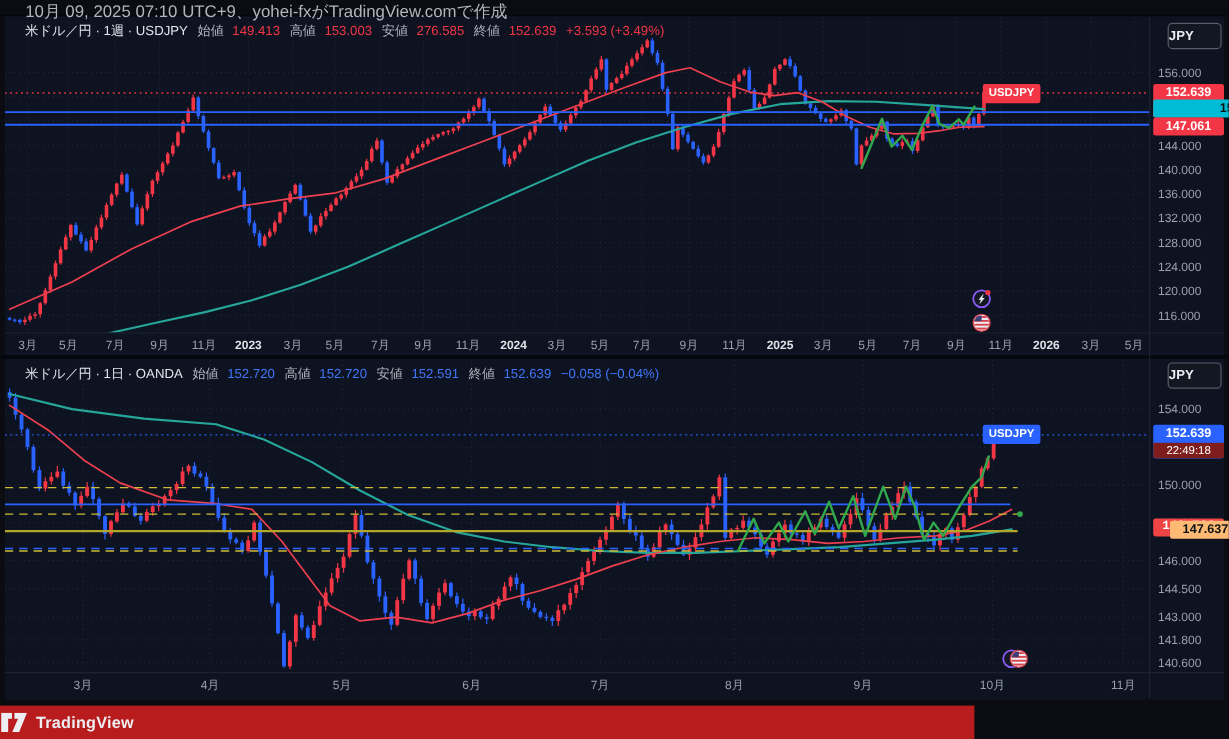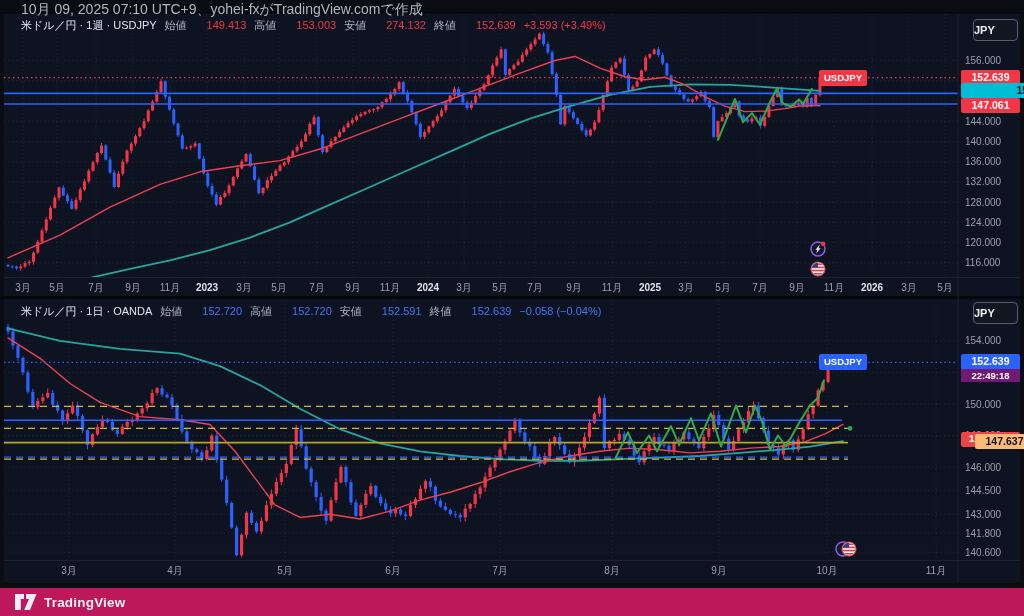--- a/index.html
+++ b/index.html
@@ -4,29 +4,29 @@
 <style>
   html,body{margin:0;padding:0;background:#0a0c11;width:1024px;height:616px;overflow:hidden;
     font-family:"Liberation Sans",sans-serif;position:relative}
   svg#cv{position:absolute;left:0;top:0}
   svg text{font-family:"Liberation Sans",sans-serif}
   .ov{position:absolute}
   #attr{position:absolute;left:21px;top:1px;font-size:14px;color:#b2b5be;white-space:nowrap}
   .legend{position:absolute;font-size:11px;white-space:nowrap;z-index:5}
   .legend .ttl{color:#e2e5ec}
   .legend .lab{color:#b4b7c1;margin-left:8px}
-  .legend .val{margin-left:20px}
+  .legend .val{margin-left:7px}
   .upv{color:#f23645}
   .dnv{color:#4076f8}
   .jpy{position:absolute;left:973px;width:43px;height:20px;background:#131722;border:1px solid #575c68;
     border-radius:4px;color:#eceef2;font-size:11px;font-weight:bold;text-align:left;line-height:20px;z-index:6}
   #pills{position:absolute;left:0;top:0;width:932px;height:616px;pointer-events:none;z-index:7}
   .pill{position:absolute;font-weight:700;text-align:center;border-radius:2px;overflow:hidden}
-  #footer{position:absolute;left:0;top:588px;width:1024px;height:28px;background:#be185d;
-    display:flex;align-items:center;padding-left:14px;box-sizing:border-box;z-index:6}
+  #footer{position:absolute;left:0;top:588px;width:812px;height:28px;background:#b91c1c;
+    display:flex;align-items:center;box-sizing:border-box;z-index:6}
   #footer .logotext{color:#eceef2;font-weight:700;font-size:13.5px;margin-left:7px;letter-spacing:.2px}
 </style>
 </head>
 <body>
 
 <svg id="cv" width="1024" height="616">
     <rect x="4" y="13" width="1016" height="570" fill="#0e1322"></rect>
     <clipPath id="cp0">
       <rect x="4" y="14" width="954" height="263"></rect>
     </clipPath>
@@ -934,42 +934,42 @@
 
 <div class="ov" style="left:4px;top:14px;width:954px;height:263px"></div>
 <div class="ov" style="left:4px;top:300px;width:954px;height:260px"></div>
 <div class="ov" style="left:958px;top:14px;width:64px;height:263px"></div>
 <div class="ov" style="left:958px;top:300px;width:64px;height:260px"></div>
 <div class="ov" style="left:4px;top:277px;width:954px;height:20px"></div>
 <div class="ov" style="left:4px;top:561px;width:954px;height:21px"></div>
 <div class="ov" style="left:0;top:296px;width:1024px;height:4px"></div>
 
 <div class="legend" style="left:21px;top:18px">
-  <span class="ttl">米ドル／円 · 1週 · USDJPY</span><span class="lab">始値</span><span class="val upv">149.413</span><span class="lab">高値</span><span class="val upv">153.003</span><span class="lab">安値</span><span class="val upv">274.132</span><span class="lab">終値</span><span class="val upv">152.639</span><span class="val upv" style="margin-left:8px">+3.593 (+3.49%)</span>
+  <span class="ttl">米ドル／円 · 1週 · USDJPY</span><span class="lab">始値</span><span class="val upv">149.413</span><span class="lab">高値</span><span class="val upv">153.003</span><span class="lab">安値</span><span class="val upv">276.585</span><span class="lab">終値</span><span class="val upv">152.639</span><span class="val upv" style="margin-left:8px">+3.593 (+3.49%)</span>
 </div>
 
 <div class="legend" style="left:21px;top:304px">
   <span class="ttl">米ドル／円 · 1日 · OANDA</span><span class="lab">始値</span><span class="val dnv">152.720</span><span class="lab">高値</span><span class="val dnv">152.720</span><span class="lab">安値</span><span class="val dnv">152.591</span><span class="lab">終値</span><span class="val dnv">152.639</span><span class="val dnv" style="margin-left:8px">−0.058 (−0.04%)</span>
 </div>
 
 <div class="jpy" style="top:19px">JPY</div>
 <div class="jpy" style="top:302px">JPY</div>
 
 <div id="pills">
     <div class="pill" style="right: 65px; top: 69.5297px; height: 16px; line-height: 16px; padding: 0px 5px; font-size: 9.5px; background: rgb(242, 54, 69); color: rgb(255, 255, 255);">USDJPY</div>
     <div class="pill" style="left: 961px; top: 69.5297px; width: 59px; background: rgb(242, 54, 69); color: rgb(255, 255, 255);">
       <div style="height: 15px; line-height: 15px; font-size: 10.5px;">152.639</div>
       <div style="height: 13px; line-height: 13px; font-size: 9.5px; font-weight: 600; background: rgb(207, 43, 58);">1d 23h</div>
     </div>
     <div class="pill" style="left: 961px; top: 83.2859px; width: 59px; height: 15px; line-height: 15px; font-size: 10.5px; background: rgb(0, 188, 212); color: rgb(11, 18, 21); padding-left: 45px;">150.018</div>
     <div class="pill" style="left: 961px; top: 98.2415px; width: 59px; height: 15px; line-height: 15px; font-size: 10.5px; background: rgb(242, 54, 69); color: rgb(255, 255, 255);">147.061</div>
     <div class="pill" style="right: 65px; top: 354.416px; height: 16px; line-height: 16px; padding: 0px 5px; font-size: 9.5px; background: rgb(41, 98, 255); color: rgb(255, 255, 255);">USDJPY</div>
     <div class="pill" style="left: 961px; top: 354.416px; width: 59px; background: rgb(41, 98, 255); color: rgb(255, 255, 255);">
       <div style="height: 15px; line-height: 15px; font-size: 10.5px;">152.639</div>
-      <div style="height: 13px; line-height: 13px; font-size: 9.5px; font-weight: 700; background: #701a75;">22:49:18</div>
+      <div style="height: 13px; line-height: 13px; font-size: 9.5px; font-weight: 400; background: #7f1d1d;">22:49:18</div>
     </div>
     <div class="pill" style="left: 961px; top: 432px; width: 59px; height: 15px; line-height: 15px; font-size: 10.5px; background: #ef4444; color: rgb(255, 255, 255); font-family: Liberation Mono, monospace;">148.703</div>
     <div class="pill" style="left: 961px; top: 433.735px; width: 59px; height: 15px; line-height: 15px; font-size: 10.5px; background: #fdba74; color: rgb(11, 18, 21); margin-left: 14px;">147.637</div>
   </div>
 
 <div id="footer">
   <svg width="23" height="16" viewBox="0 0 23 16">
     <path d="M1,0 h9 v5 h-3.2 v11 h-5.8 z" fill="#eceef2"></path>
     <path d="M12,0 h10.5 l-6.5,16 h-5.8 l4.8,-11 h-3 z" fill="#eceef2"></path>
   </svg>

